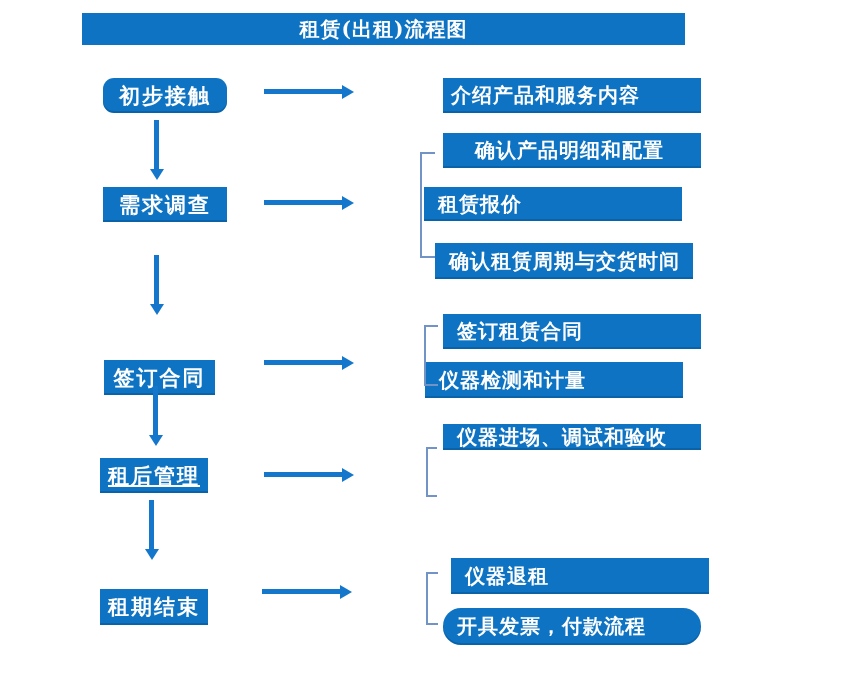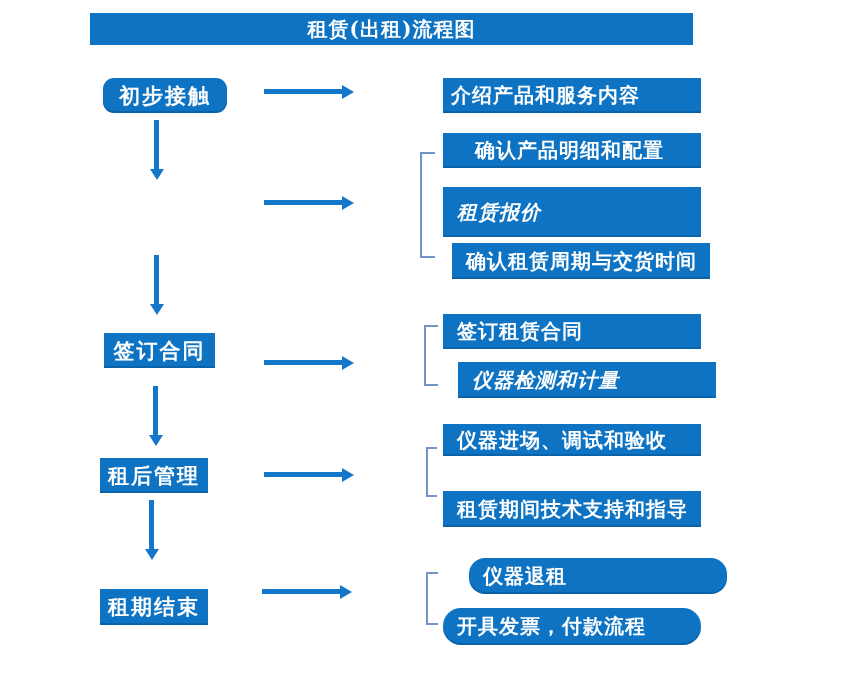--- a/index.html
+++ b/index.html
@@ -16,21 +16,21 @@
   }
   .canvas {
     position: relative;
     width: 844px;
     height: 688px;
     background: var(--page-bg);
     overflow: hidden;
   }
   .title-bar {
     position: absolute;
-    left: 90px; top: 13px; width: 603px; height: 32px;
+    left: 82px; top: 13px; width: 603px; height: 32px;
     background: var(--box-blue);
     color: var(--text-white);
     font-weight: bold;
     font-size: 20px;
     display: flex; align-items: center; justify-content: center;
     letter-spacing: 1px;
   }
   .box {
     position: absolute;
     background: var(--box-blue);
@@ -81,33 +81,33 @@
   }
 </style>
 </head>
 <body>
 
 <div class="canvas">
 
   <div class="title-bar">租赁(出租)流程图</div>
 
   <div class="box stage-box" style="left:103px; top:78px;  width:124px; height:35px;border-radius:11px;">初步接触</div>
-  <div class="box stage-box" style="left:104px; top:333px; width:111px; height:35px;">签订合同</div>
-  <div class="box stage-box" style="left:100px; top:458px; width:108px; height:35px;">租后管理</div>
+  <div class="box stage-box" style="left:103px; top:187px; width:124px; height:35px;">需求调查</div>
+  <div class="box stage-box" style="left:104px; top:360px; width:111px; height:35px;">签订合同</div>
+  <div class="box stage-box" style="left:100px; top:458px; width:108px; height:35px;text-decoration:underline;">租后管理</div>
   <div class="box stage-box" style="left:100px; top:575px; width:108px; height:36px;margin-top:14px;">租期结束</div>
 
   <div class="box detail-box" style="left:443px; top:78px;  width:258px; height:35px;padding-left:8px;">介绍产品和服务内容</div>
   <div class="box detail-box" style="left:443px; top:133px; width:258px; height:35px;padding-left:32px;">确认产品明细和配置</div>
-  <div class="box detail-box" style="left:443px; top:187px; width:258px; height:50px;font-style:italic;">租赁报价</div>
-  <div class="box detail-box" style="left:452px; top:243px; width:258px; height:36px;">确认租赁周期与交货时间</div>
+  <div class="box detail-box" style="left:424px; top:187px; width:258px; height:34px;">租赁报价</div>
+  <div class="box detail-box" style="left:435px; top:243px; width:258px; height:36px;">确认租赁周期与交货时间</div>
   <div class="box detail-box" style="left:443px; top:314px; width:258px; height:35px;">签订租赁合同</div>
-  <div class="box detail-box" style="left:458px; top:362px; width:258px; height:36px;font-style:italic;">仪器检测和计量</div>
-  <div class="box detail-box" style="left:443px; top:424px; width:258px; height:32px;">仪器进场、调试和验收</div>
-  <div class="box detail-box" style="left:443px; top:491px; width:258px; height:36px;">租赁期间技术支持和指导</div>
-  <div class="box detail-box" style="left:469px; top:558px; width:258px; height:36px;border-radius:16px;">仪器退租</div>
+  <div class="box detail-box" style="left:425px; top:362px; width:258px; height:36px;">仪器检测和计量</div>
+  <div class="box detail-box" style="left:443px; top:424px; width:258px; height:26px;">仪器进场、调试和验收</div>
+  <div class="box detail-box" style="left:451px; top:558px; width:258px; height:36px;">仪器退租</div>
   <div class="box detail-box" style="left:443px; top:608px; width:258px; height:37px;border-radius:18px;">开具发票，付款流程</div>
 
   <div class="h-arrow" style="left:264px; top:85px;">
       <div class="shaft"></div>
       <div class="head"></div>
     </div>
   <div class="h-arrow" style="left:264px; top:196px;">
       <div class="shaft"></div>
       <div class="head"></div>
     </div>

